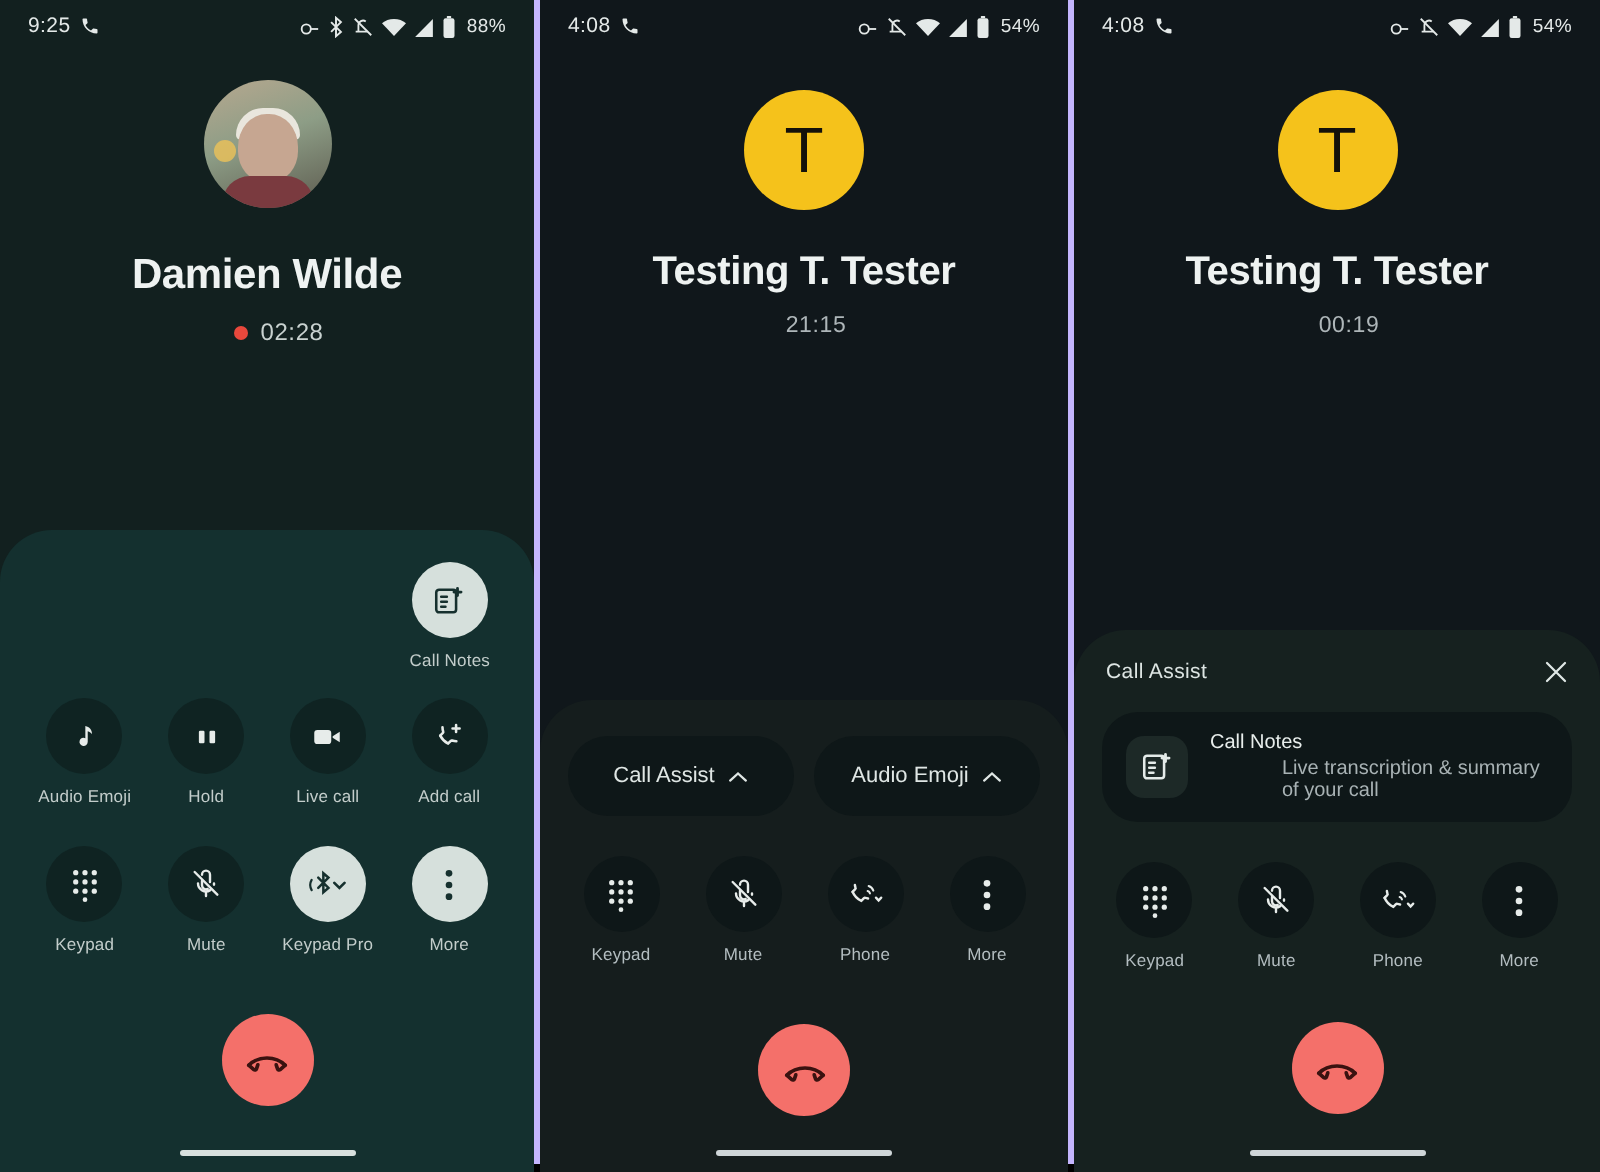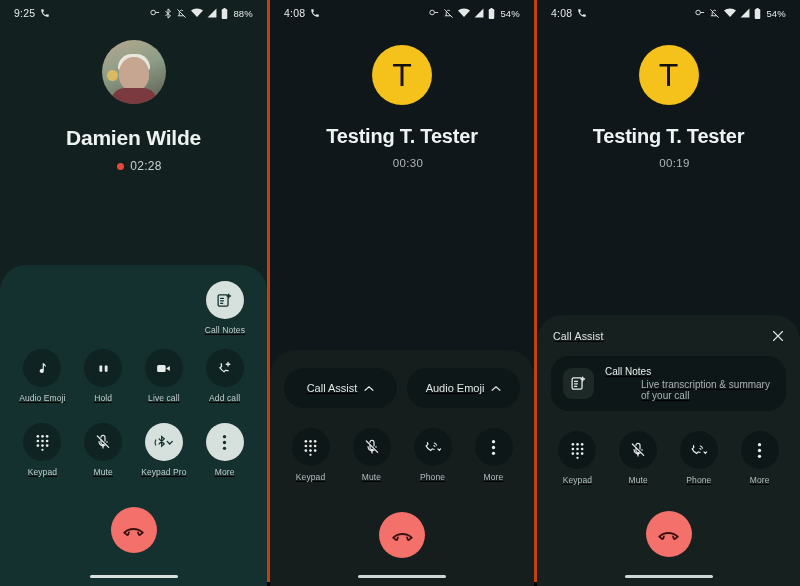--- a/index.html
+++ b/index.html
@@ -2,36 +2,36 @@
 <html><head>
 <meta charset="utf-8">
 <style>
   * { box-sizing: border-box; margin: 0; padding: 0; }
   html, body {
     width: 800px; height: 586px;
     background: #000;
     font-family: "Liberation Sans", sans-serif;
     overflow: hidden;
   }
-  .strip { display: flex; width: 800px; height: 582px; gap: 3px; background: #c2410c; }
+  .strip { display: flex; width: 800px; height: 582px; gap: 3px; background: #c4b5fd; }
 
   .panel { position: relative; height: 586px; overflow: hidden; }
   .panel-1 { width: 267px; background: #12201f; }
   .panel-2 { width: 264px; background: #10171b; }
   .panel-3 { width: 263px; background: #10171b; }
 
   
   .statusbar {
     position: absolute; top: 0; left: 0; right: 0; height: 26px;
     display: flex; align-items: center; justify-content: space-between;
     padding: 0 14px;
     color: #e4e9e8; font-size: 10.5px; letter-spacing: .2px;
   }
   .sb-left { display: flex; align-items: center; gap: 5px; }
-  .sb-right { display: flex; align-items: flex-start; gap: 4px; }
+  .sb-right { display: flex; align-items: flex-end; gap: 4px; }
   .sb-right .pct { font-size: 9.5px; margin-left: 1px; }
   .ico { display: inline-flex; align-items: center; }
   .ico svg { display: block; }
 
   
   .caller { position: absolute; top: 0; left: 0; right: 0; text-align: center; }
   .p1 .caller { padding-top: 40px; }
   .p2 .caller, .p3 .caller { padding-top: 45px; }
 
   .avatar-photo {
@@ -84,21 +84,20 @@
     gap: 6px; margin-top: 9px; margin-left: 12px;
   }
   .rec-dot { width: 7px; height: 7px; border-radius: 50%; background: #e8483c; }
   .timer { color: #c9d2d0; font-size: 12px; letter-spacing: .3px; }
   .p2 .timer, .p3 .timer { color: #aeb6b9; font-size: 11.5px; }
 
   
   .sheet {
     position: absolute; left: 0; right: 0; bottom: 0;
     border-radius: 26px 26px 0 0;
-    text-decoration: underline;
   }
   .p1 .sheet { top: 265px; background: #14302f; }
   .p2 .sheet { top: 350px; background: #151d1d; }
   .p3 .sheet { top: 315px; background: #16211f; }
 
   
   .ctrl-grid { display: flex; }
   .ctrl {
     flex: 1; display: flex; flex-direction: column;
     align-items: center; gap: 6px;
@@ -408,21 +407,21 @@
         <span class="pct">54%</span>
       </div>
     </div>
 
     <div class="caller">
       <div class="avatar-letter">
         <span>T</span>
       </div>
       <div class="caller-name">Testing T. Tester</div>
       <div class="timer-row">
-        <span class="timer">00:30</span>
+        <span class="timer">21:15</span>
       </div>
     </div>
 
     <div class="sheet">
       <div class="pill-row">
         <div class="pill">
           <span>Call Assist</span>
           <span class="ico">
             <svg width="10" height="7" viewBox="0 0 14 9" fill="none" stroke="#dfe6e4" stroke-width="1.6" stroke-linecap="round">
                 <path d="M1.5 7L7 2l5.5 5"></path>

